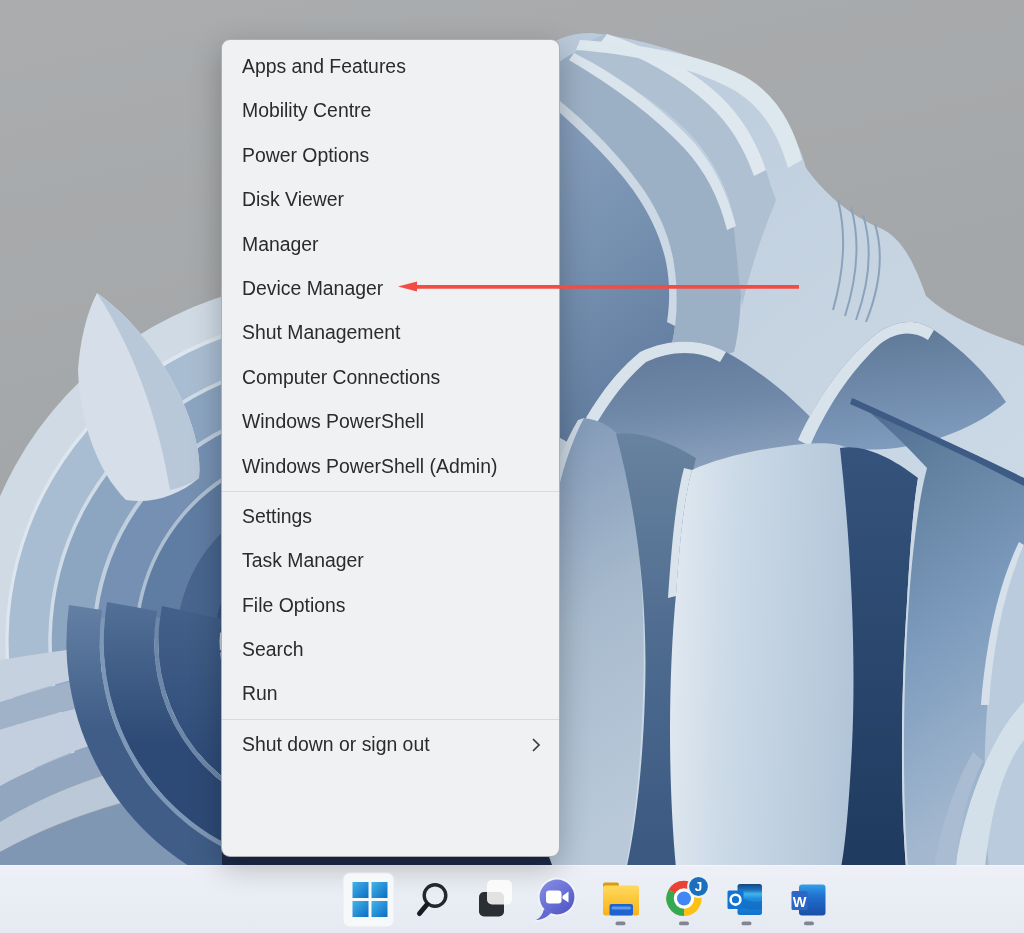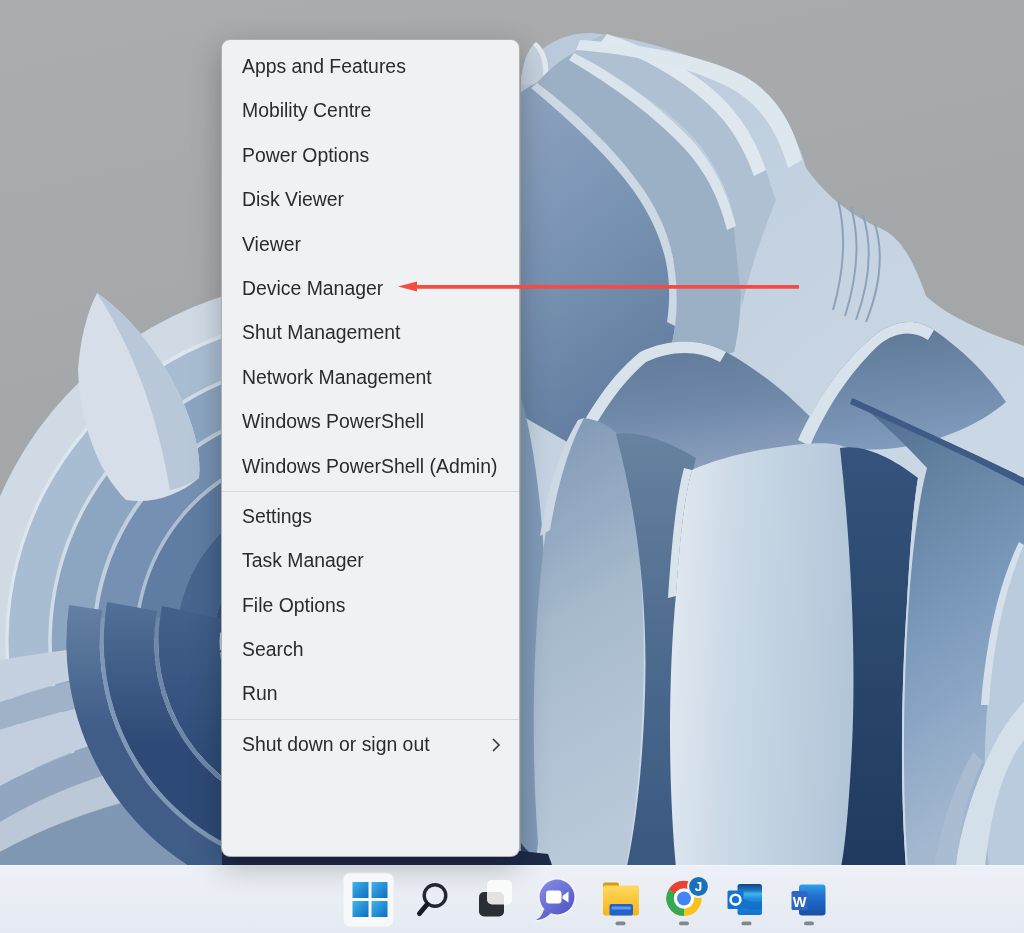--- a/index.html
+++ b/index.html
@@ -1,19 +1,19 @@
 <!DOCTYPE html>
 <html><head>
 <meta charset="utf-8">
 <style>
   html,body{margin:0;padding:0;}
   body{width:1024px;height:933px;overflow:hidden;position:relative;
        font-family:"Liberation Sans",sans-serif;background:#a8aaac;}
   #wall{position:absolute;left:0;top:0;width:1024px;height:933px;}
-  #menu{position:absolute;left:221px;top:39px;width:299px;height:818px;
+  #menu{position:absolute;left:221px;top:39px;width:339px;height:818px;
         background:#f0f1f3;border:1px solid rgba(120,120,125,0.55);
         border-radius:9px;box-shadow:0 10px 30px rgba(0,0,0,0.25);
         box-sizing:border-box;padding-top:5px;}
   .mi{height:44.4px;line-height:43.4px;padding-left:20px;
       font-size:19.4px;color:#2b2b2e;white-space:nowrap;position:relative;}
   .sep{height:1px;background:#d9dadb;margin:2.5px 0;}
   .chev{position:absolute;right:18px;top:0;font-size:17px;color:#3a3a3e;
         font-family:"Liberation Sans",sans-serif;}
   #arrow{position:absolute;left:0;top:0;pointer-events:none;}
   #taskbar{position:absolute;left:0;top:865px;width:1024px;height:68px;
@@ -217,24 +217,24 @@
   <path d="M222,851 L521,851 L548,854 L552,865 L222,865 Z" fill="#1d2b4a"></path>
 </svg>
 
 <div id="taskbar"></div>
 
 <div id="menu">
   <div class="mi">Apps and Features</div>
   <div class="mi">Mobility Centre</div>
   <div class="mi">Power Options</div>
   <div class="mi">Disk Viewer</div>
-  <div class="mi">Viewer</div>
+  <div class="mi">Manager</div>
   <div class="mi">Device Manager</div>
   <div class="mi">Shut Management</div>
-  <div class="mi">Network Management</div>
+  <div class="mi">Computer Connections</div>
   <div class="mi">Windows PowerShell</div>
   <div class="mi">Windows PowerShell (Admin)</div>
   <div class="sep"></div>
   <div class="mi">Settings</div>
   <div class="mi">Task Manager</div>
   <div class="mi">File Options</div>
   <div class="mi">Search</div>
   <div class="mi">Run</div>
   <div class="sep"></div>
   <div class="mi">Shut down or sign out<svg class="chev" width="10" height="16" viewBox="0 0 10 16" style="top:14px;">

